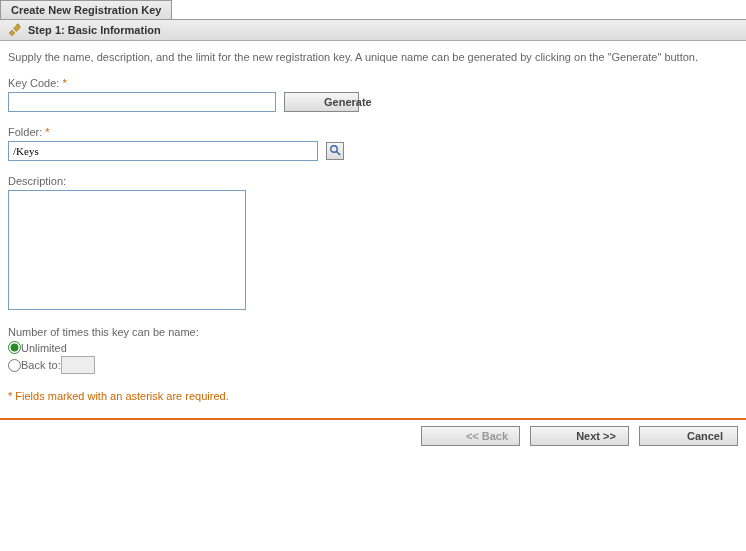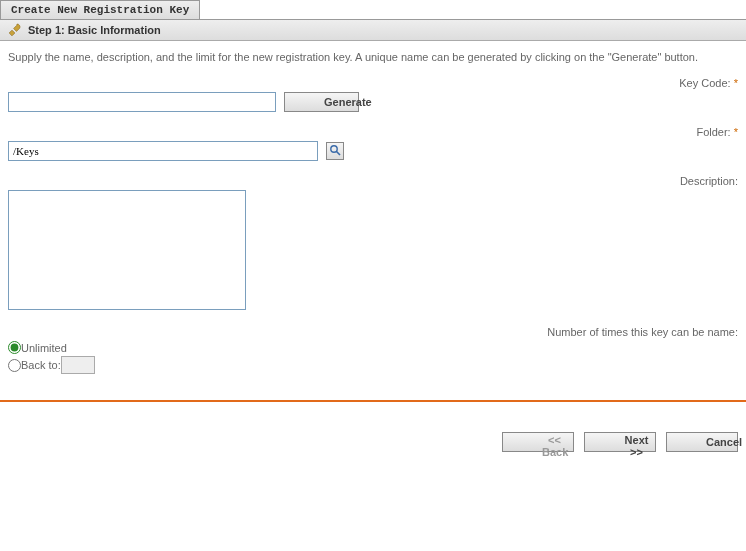--- a/index.html
+++ b/index.html
@@ -16,41 +16,40 @@
     border-bottom: 1px solid #999;
   }
   .tab {
     background: linear-gradient(#eee, #ddd);
     border: 1px solid #999;
     border-bottom: none;
     padding: 3px 10px;
     font-weight: bold;
     font-size: 11px;
     color: #333;
-    font-family: Liberation Mono, monospace;
   }
   .step-bar {
     background: linear-gradient(#eee, #ddd);
     border-bottom: 1px solid #aaa;
     padding: 3px 8px;
     display: flex;
     align-items: center;
     gap: 6px;
     font-weight: bold;
   }
   .wrench-icon svg { display: block; }
   .content {
     padding: 10px 8px 8px 8px;
     color: #666;
   }
   .instructions {
     margin-bottom: 14px;
   }
   .field-block { margin-bottom: 14px; }
-  .field-label { color: #666; margin-bottom: 3px; text-align: right; }
+  .field-label { color: #666; margin-bottom: 3px; }
   .asterisk { color: #cc6600; }
   input[type="text"].text-input {
     border: 1px solid #7a9ebd;
     height: 20px;
     padding: 2px 4px;
     font-family: Liberation Serif, serif;
     font-size: 11px;
     background: #fff;
   }
   .keycode-input { width: 268px; }
@@ -71,21 +70,21 @@
     font-family: inherit;
     font-size: 11px;
     font-weight: bold;
     color: #444;
     height: 20px;
     cursor: pointer;
     padding-left: 39px;
   }
   .btn:disabled { color: #999; cursor: default; }
   .btn-generate { width: 75px; }
-  .btn-footer { width: 72px; margin-top: 24px; }
+  .btn-footer { width: 99px; }
   .browse-btn {
     width: 18px; height: 18px;
     border: 1px solid #888;
     background: linear-gradient(#f5f5f5, #ddd);
     display: flex; align-items: center; justify-content: center;
     cursor: pointer;
   }
   .radio-row {
     display: flex; align-items: center; 
     margin-top: 2px; margin-bottom: 2px;
@@ -169,20 +168,21 @@
       <input type="radio" name="usage" checked="" style="">
       <span>Unlimited</span>
     </div>
     <div class="radio-row">
       <input type="radio" name="usage" style="">
       <span>Back to:</span>
       <input type="text" class="limit-input" disabled="" value="" style="">
     </div>
   </div>
 
+  <div class="footnote">* Fields marked with an asterisk are required.</div>
 </div>
 
 <hr class="hr-orange">
 
 <div class="footer-btns">
   <button class="btn btn-footer" disabled="">&lt;&lt; Back</button>
   <button class="btn btn-footer">Next &gt;&gt;</button>
   <button class="btn btn-footer">Cancel</button>
 </div>
 

